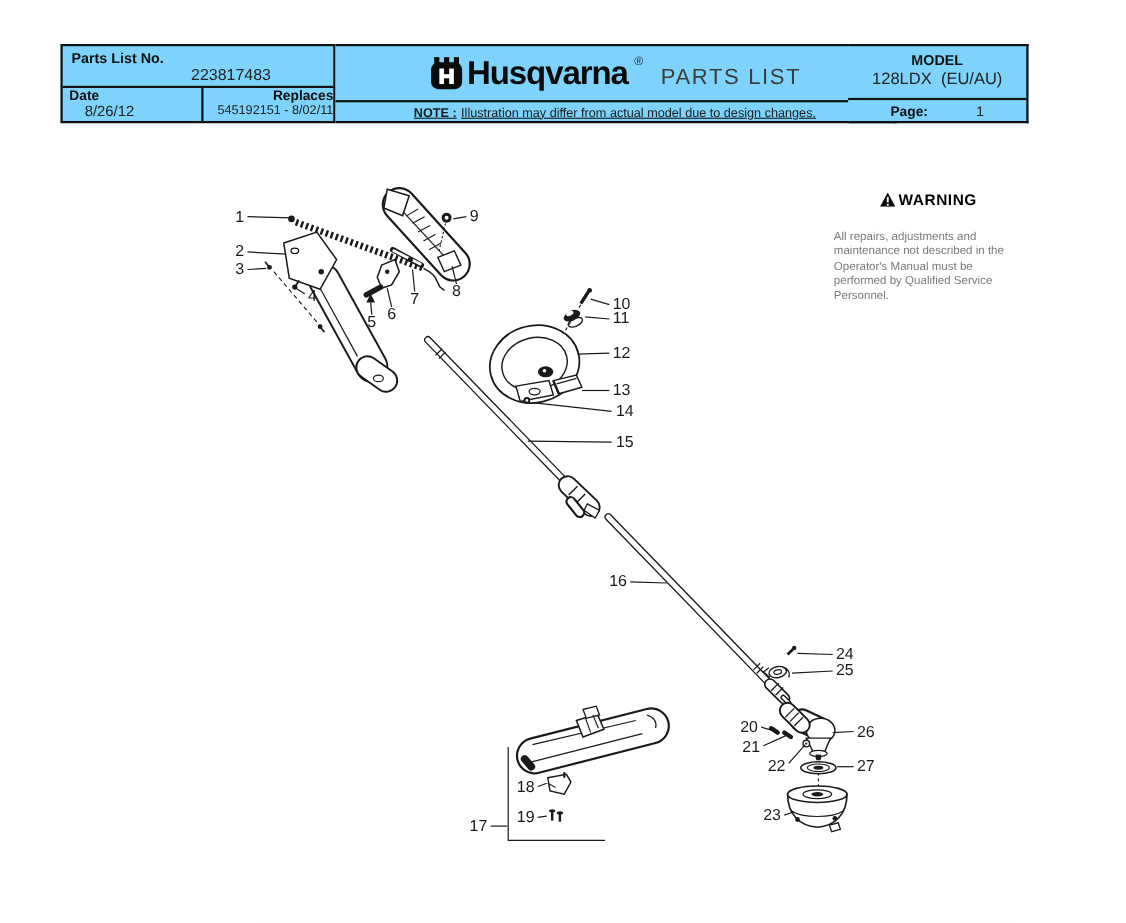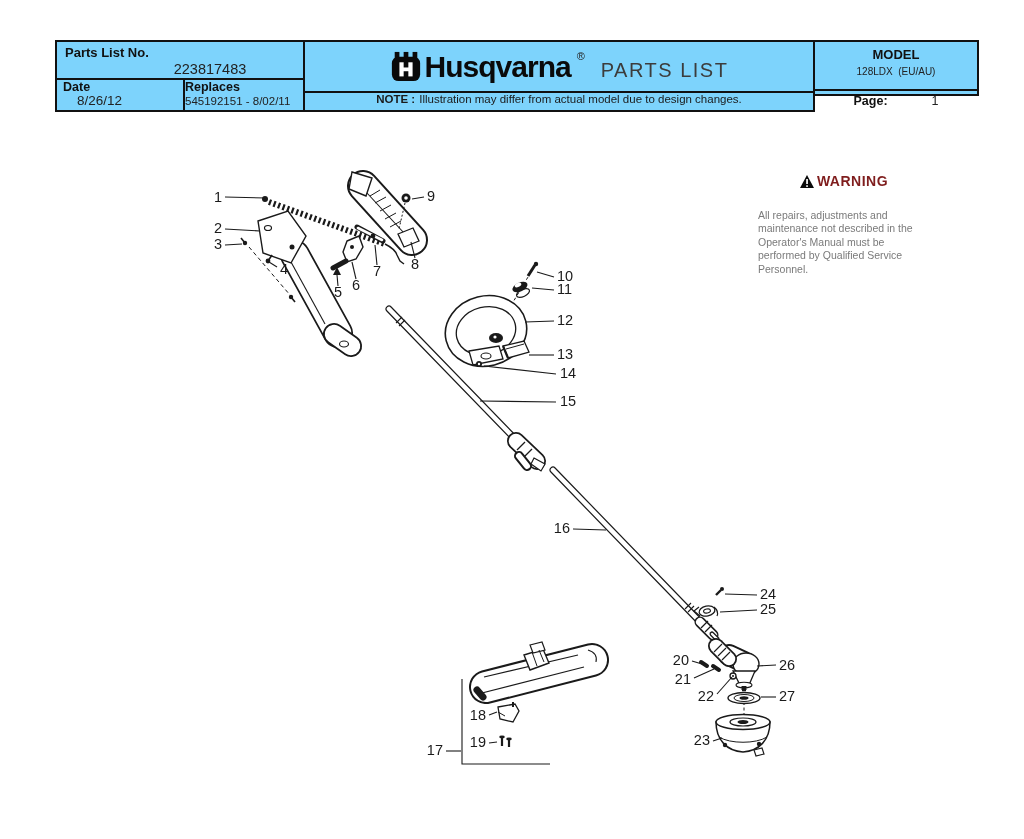--- a/index.html
+++ b/index.html
@@ -10,43 +10,43 @@
   .box{position:absolute;border:2px solid #111;box-sizing:border-box;background:#7dd3fc;}
   
   .hdr-left{left:55px;top:40px;width:250px;height:72px;}
   .pl-top{position:relative;height:36px;border-bottom:2px solid #111;}
   .pl-label{position:absolute;left:8px;top:3px;font-size:13px;font-weight:bold;}
   .pl-no{position:absolute;left:0;right:0;bottom:1px;text-align:center;font-size:14.5px;padding-left:60px;color:#222;}
   .pl-bottom{display:flex;height:30px;}
   .cell-date{width:128px;border-right:2px solid #111;padding:1px 0 0 6px;box-sizing:border-box;}
   .cell-date .lbl{font-size:12.5px;font-weight:bold;line-height:13px;}
   .cell-date .val{font-size:13.5px;line-height:14px;padding-left:14px;color:#222;}
-  .cell-repl{flex:1;text-align:left;padding-top:1px;}
+  .cell-repl{flex:1;text-align:right;padding-top:1px;}
   .cell-repl .lbl{font-size:12.5px;font-weight:bold;line-height:13px;}
   .cell-repl .val{font-size:11.5px;line-height:14px;color:#222;}
   
   .hdr-center{left:305px;top:40px;width:510px;height:72px;border-left:none;}
   .logo-row{height:49px;border-bottom:2px solid #111;display:flex;align-items:center;justify-content:center;}
   .brand-emblem{margin-right:3px;display:block;}
   .brand-word{font-size:30px;font-weight:bold;letter-spacing:-1px;color:#0a0a0a;}
   .brand-reg{font-size:11px;color:#222;position:relative;top:-11px;margin-left:6px;}
   .doc-title{font-size:20px;color:#3c3c3c;letter-spacing:1.5px;margin-left:16px;position:relative;top:4px;}
-  .note-row{height:19px;display:flex;align-items:flex-start;justify-content:center;font-size:11.5px;color:#1a1a1a;}
+  .note-row{height:19px;display:flex;align-items:center;justify-content:center;font-size:11.5px;color:#1a1a1a;text-decoration:underline;}
   .note-bold{font-weight:bold;margin-right:4px;}
   
-  .hdr-right{left:815px;top:40px;width:164px;height:56px;border-left:none;}
+  .hdr-right{left:771px;top:40px;width:164px;height:72px;border-left:none;}
   .model-cell{height:49px;border-bottom:2px solid #111;text-align:center;padding-top:5px;box-sizing:border-box;}
   .model-lbl{font-size:13px;font-weight:bold;line-height:15px;}
-  .model-val{font-size:10px;line-height:20px;white-space:pre;color:#222;}
+  .model-val{font-size:15px;line-height:20px;white-space:pre;color:#222;}
   .page-cell{height:19px;display:flex;align-items:center;justify-content:center;gap:44px;}
   .page-lbl{font-size:12.5px;font-weight:bold;}
   .page-val{font-size:12.5px;color:#222;}
   
   .warning{position:absolute;left:758px;top:173px;width:172px;}
-  .warn-title{display:flex;align-items:center;justify-content:center;gap:3px;font-size:14px;font-weight:bold;letter-spacing:0.5px;color:#7f1d1d;}
+  .warn-title{display:flex;align-items:center;justify-content:center;gap:3px;font-size:14px;font-weight:bold;letter-spacing:0.5px;color:#000000;}
   .warn-body{margin-top:20px;font-size:10.5px;line-height:1.28;color:#7a7a7a;}
   
   .diagram{position:absolute;left:0;top:0;width:1024px;height:839px;pointer-events:none;}
   #callouts text{font-family:"Liberation Sans",sans-serif;font-size:14.5px;fill:#1a1a1a;}
 </style>
 </head>
 <body>
 
 <div class="page">
 

